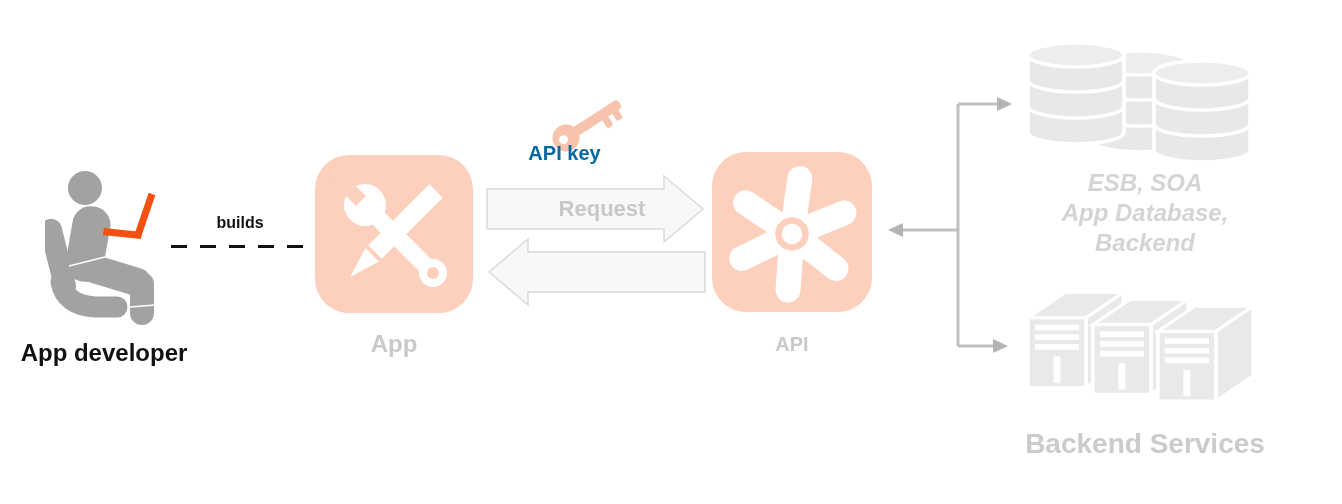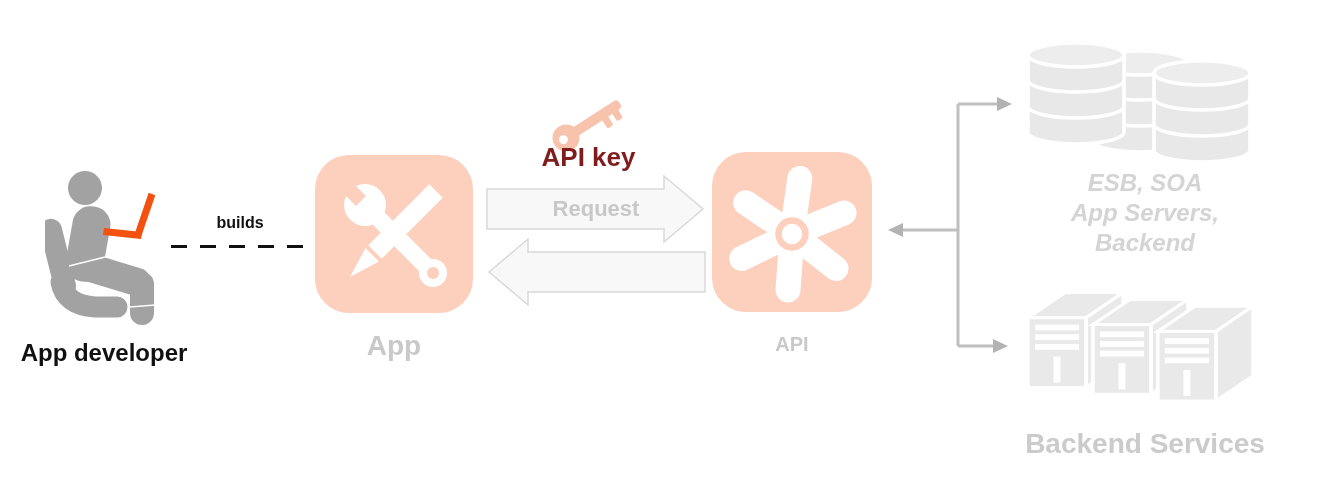--- a/index.html
+++ b/index.html
@@ -5,21 +5,21 @@
   html,body{margin:0;padding:0;background:#fff;}
   .canvas{
     position:relative;width:1342px;height:504px;background:#ffffff;overflow:hidden;
     font-family:"Liberation Sans",sans-serif;
   }
   .abs{position:absolute;}
   .lbl{font-weight:bold;text-align:center;}
   .lbl-dark{color:#111111;}
   .lbl-gray{color:#c9c9c9;}
   .node-card{background:#fdcfbd;border-radius:34px;}
-  .arrow-wrap{position:absolute;width:220px;height:70px;}
+  .arrow-wrap{position:absolute;width:220px;height:70px;padding-left:12px;}
   .arrow-wrap svg{position:absolute;inset:0;}
   .arrow-text{
     position:absolute;left:0;top:15px;width:100%;height:40px;line-height:40px;
     text-align:center;font-weight:bold;font-size:22px;color:#c8c8c8;
   }
   .esb-lines div{line-height:30px;font-style:italic;}
 </style>
 </head>
 <body>
 
@@ -56,32 +56,32 @@
         <line x1="121" y1="36" x2="60" y2="97" stroke="#ffffff" stroke-width="19"></line>
         <polygon points="63.9,106.5 50.5,93.1 35,122" fill="#ffffff"></polygon>
         <circle cx="50" cy="50" r="21" fill="#ffffff"></circle>
         <polygon points="50.95,41.05 22.95,13.05 13.05,22.95 41.05,50.95" fill="#fdcfbd"></polygon>
         <line x1="56" y1="56" x2="114" y2="114" stroke="#ffffff" stroke-width="17"></line>
         <circle cx="118" cy="118" r="14" fill="#ffffff"></circle>
         <circle cx="118" cy="118" r="6" fill="#fdcfbd"></circle>
       </g>
     </svg>
   </div>
-  <div class="abs lbl lbl-gray" style="left:315px;top:330px;width:158px;font-size:28px">App</div>
+  <div class="abs lbl lbl-gray" style="left:315px;top:330px;width:158px;font-size:24px">App</div>
 
   <svg class="abs" style="left:550px;top:96px" width="95" height="58" viewBox="0 0 95 58">
     <g transform="translate(16,42) rotate(-33)" fill="#f8c3ac">
       <rect x="6" y="-5" width="58" height="10" rx="4"></rect>
       <rect x="40" y="3" width="7" height="12" rx="2"></rect>
       <rect x="52" y="3" width="7" height="11" rx="2"></rect>
       <circle cx="0" cy="0" r="13.5"></circle>
       <circle cx="-3" cy="0" r="4.5" fill="#ffffff"></circle>
     </g>
   </svg>
-  <div class="abs lbl" style="left:516px;top:142px;width:145px;font-size:26px;color:#7f1d1d">API key</div>
+  <div class="abs lbl" style="left:492px;top:142px;width:145px;font-size:20px;color:#0369a1">API key</div>
 
   <div class="arrow-wrap" style="left:486px;top:174px">
     <svg width="220" height="70" viewBox="0 0 220 70">
       <polygon points="1,15 178,15 178,2 217,35 178,68 178,55 1,55" fill="#f8f8f8" stroke="#d9d9d9" stroke-width="1.5"></polygon>
     </svg>
     <div class="arrow-text">Request</div>
   </div>
 
   <div class="arrow-wrap" style="left:486px;top:237px">
     <svg width="220" height="70" viewBox="0 0 220 70">
@@ -127,21 +127,21 @@
         <path d="M0,38 v-24 h96 v24 a48,12 0 0 1 -96,0 z" fill="#e8e8e8" stroke="#ffffff" stroke-width="3.5"></path>
         <ellipse cx="48" cy="13" rx="48" ry="12" fill="#ededed" stroke="#ffffff" stroke-width="3.5"></ellipse>
       </g>
     </defs>
     <use href="#dbstack" x="64" y="8"></use>
     <use href="#dbstack" x="0" y="0"></use>
     <use href="#dbstack" x="126" y="18"></use>
   </svg>
   <div class="abs lbl esb-lines" style="left:1000px;top:168px;width:290px;font-size:24px;color:#d4d4d4">
     <div>ESB, SOA</div>
-    <div>App Servers,</div>
+    <div>App Database,</div>
     <div>Backend</div>
   </div>
 
   <svg class="abs" style="left:1028px;top:283px" width="225" height="118" viewBox="0 0 194 122" preserveAspectRatio="none">
     <defs>
       <g id="server">
         <polygon points="0,26 32,0 82,0 50,26" fill="#e9e9e9" stroke="#ffffff" stroke-width="3"></polygon>
         <polygon points="50,26 82,0 82,72 50,98" fill="#e9e9e9" stroke="#ffffff" stroke-width="3"></polygon>
         <rect x="0" y="26" width="50" height="72" fill="#e9e9e9" stroke="#ffffff" stroke-width="3"></rect>
         <rect x="6" y="33" width="38" height="6" fill="#ffffff"></rect>

